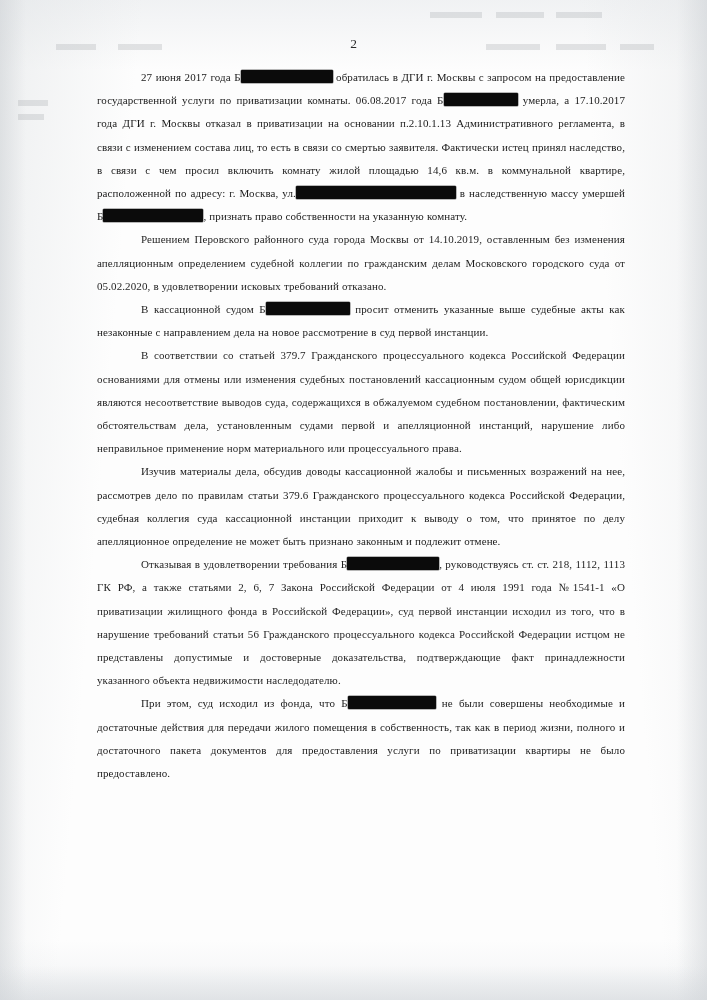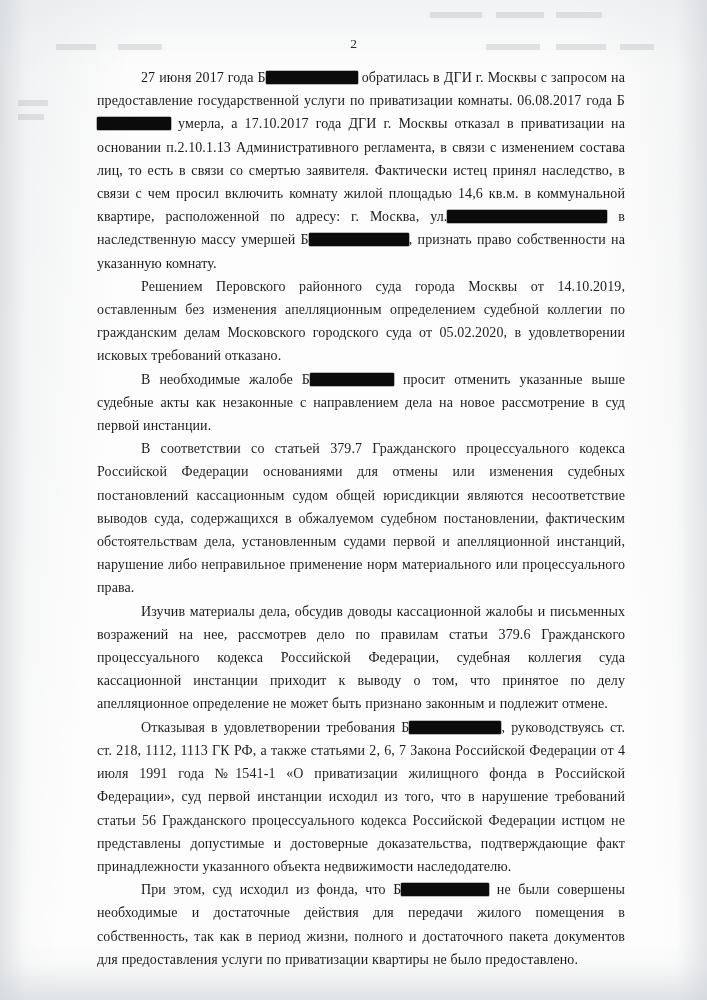--- a/index.html
+++ b/index.html
@@ -53,21 +53,21 @@
   .doc-body {
     position: absolute;
     top: 66px;
     left: 97px;
     width: 528px;
   }
   p.para {
     margin: 0 0 0 0;
     text-align: justify;
     text-indent: 44px;
-    font-size: 14px;
+    font-size: 11px;
     line-height: 23.2px;
     color: #1c1c1c;
     letter-spacing: 0.1px;
     word-spacing: 0.2px;
   }
   
   .redact {
     display: inline-block;
     background: #0b0b0b;
     vertical-align: -2px;
@@ -118,19 +118,19 @@
       <div class="ghost blk" style="left: 620px; top: 44px; width: 34px;"></div>
       <div class="ghost blk" style="left: 18px; top: 100px; width: 30px;"></div>
       <div class="ghost blk" style="left: 18px; top: 114px; width: 26px;"></div>
     </div>
 
   <div class="page-number">2</div>
 
   <div class="doc-body" id="doc-body">
       <p class="para"><span>27 июня 2017 года Б</span><span class="redact r-h" style="width: 92px;"></span><span> обратилась в ДГИ г. Москвы с запросом на предоставление государственной услуги по приватизации комнаты. 06.08.2017 года Б</span><span class="redact r-h" style="width: 74px;"></span><span> умерла, а 17.10.2017 года ДГИ г. Москвы отказал в приватизации на основании п.2.10.1.13 Административного регламента, в связи с изменением состава лиц, то есть в связи со смертью заявителя. Фактически истец принял наследство, в связи с чем просил включить комнату жилой площадью 14,6 кв.м. в коммунальной квартире, расположенной по адресу: г. Москва, ул.</span><span class="redact r-h" style="width: 160px;"></span><span> в наследственную массу умершей Б</span><span class="redact r-h" style="width: 100px;"></span><span>, признать право собственности на указанную комнату.</span></p>
       <p class="para"><span>Решением Перовского районного суда города Москвы от 14.10.2019, оставленным без изменения апелляционным определением судебной коллегии по гражданским делам Московского городского суда от 05.02.2020, в удовлетворении исковых требований отказано.</span></p>
-      <p class="para"><span>В необходимые жалобе Б</span><span class="redact r-h" style="width: 84px;"></span><span> просит отменить указанные выше судебные акты как незаконные с направлением дела на новое рассмотрение в суд первой инстанции.</span></p>
+      <p class="para"><span>В кассационной судом Б</span><span class="redact r-h" style="width: 84px;"></span><span> просит отменить указанные выше судебные акты как незаконные с направлением дела на новое рассмотрение в суд первой инстанции.</span></p>
       <p class="para"><span>В соответствии со статьей 379.7 Гражданского процессуального кодекса Российской Федерации основаниями для отмены или изменения судебных постановлений кассационным судом общей юрисдикции являются несоответствие выводов суда, содержащихся в обжалуемом судебном постановлении, фактическим обстоятельствам дела, установленным судами первой и апелляционной инстанций, нарушение либо неправильное применение норм материального или процессуального права.</span></p>
       <p class="para"><span>Изучив материалы дела, обсудив доводы кассационной жалобы и письменных возражений на нее, рассмотрев дело по правилам статьи 379.6 Гражданского процессуального кодекса Российской Федерации, судебная коллегия суда кассационной инстанции приходит к выводу о том, что принятое по делу апелляционное определение не может быть признано законным и подлежит отмене.</span></p>
       <p class="para"><span>Отказывая в удовлетворении требования Б</span><span class="redact r-h" style="width: 92px;"></span><span>, руководствуясь ст. ст. 218, 1112, 1113 ГК РФ, а также статьями 2, 6, 7 Закона Российской Федерации от 4 июля 1991 года №1541-1 «О приватизации жилищного фонда в Российской Федерации», суд первой инстанции исходил из того, что в нарушение требований статьи 56 Гражданского процессуального кодекса Российской Федерации истцом не представлены допустимые и достоверные доказательства, подтверждающие факт принадлежности указанного объекта недвижимости наследодателю.</span></p>
       <p class="para"><span>При этом, суд исходил из фонда, что Б</span><span class="redact r-h" style="width: 88px;"></span><span> не были совершены необходимые и достаточные действия для передачи жилого помещения в собственность, так как в период жизни, полного и достаточного пакета документов для предоставления услуги по приватизации квартиры не было предоставлено.</span></p>
     </div>
 </div>
 
 </body></html>

